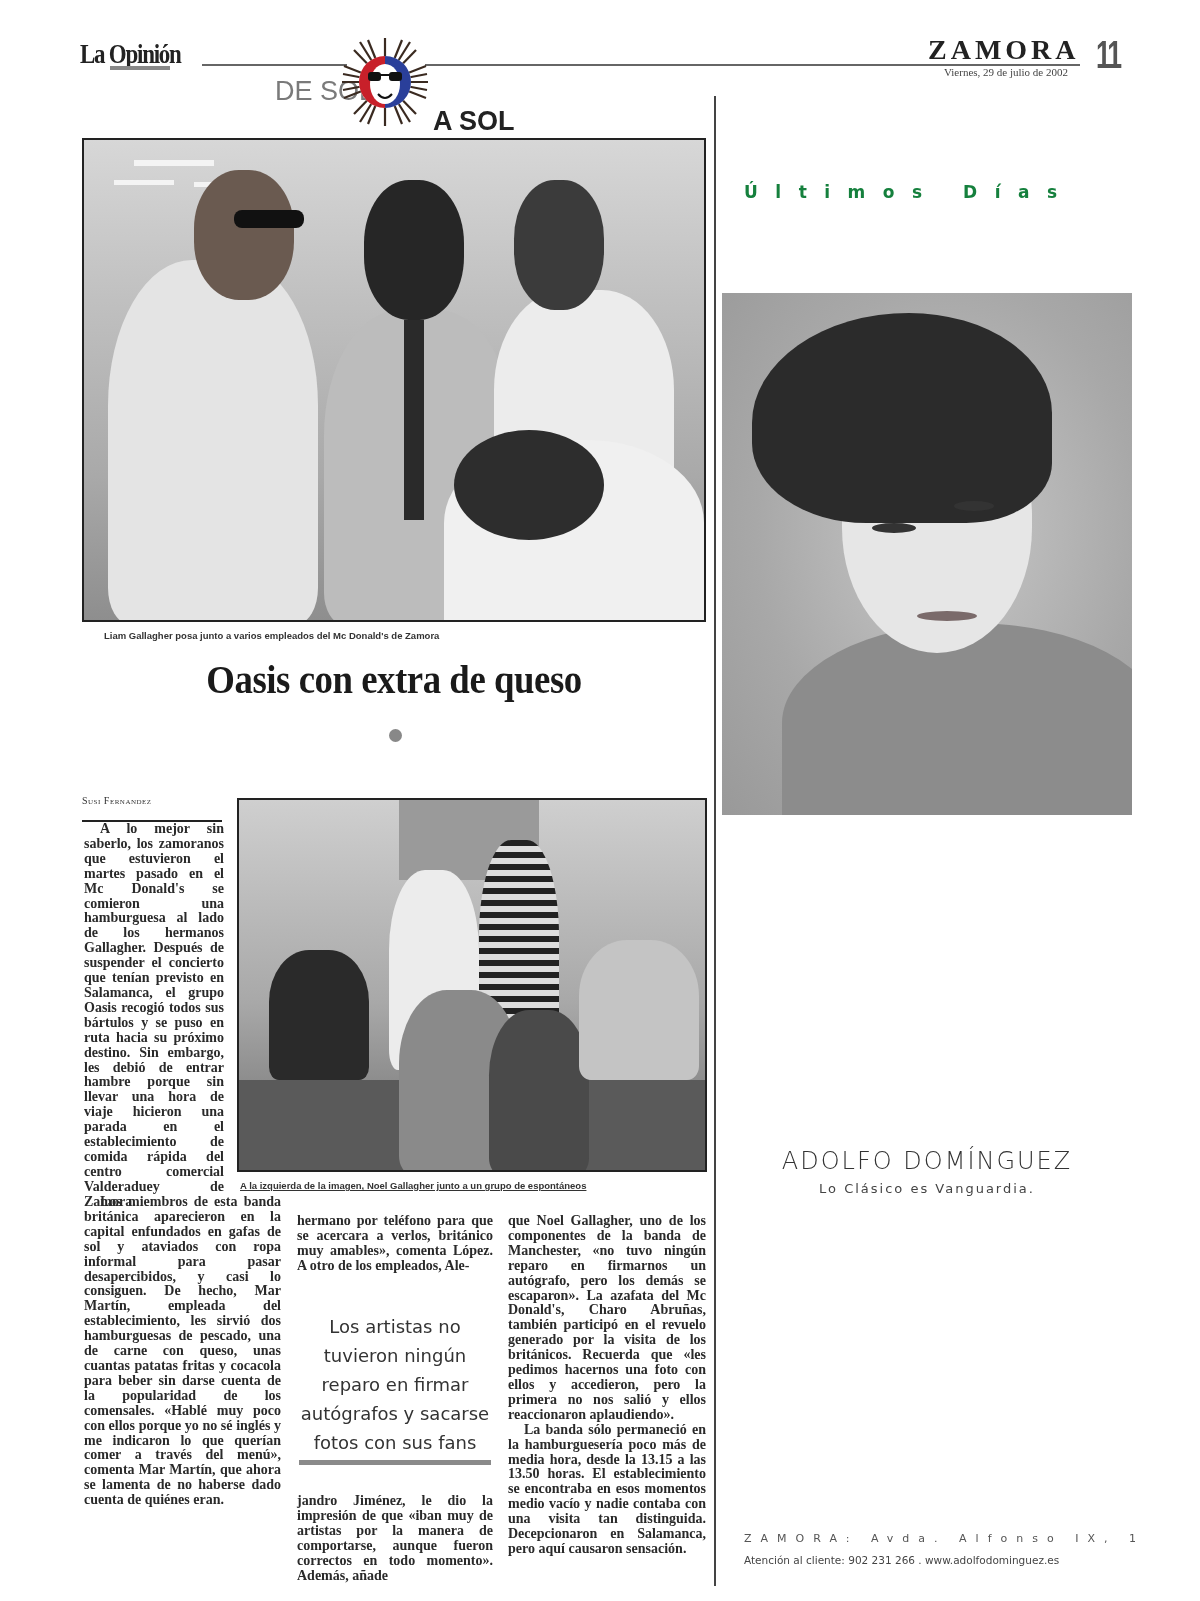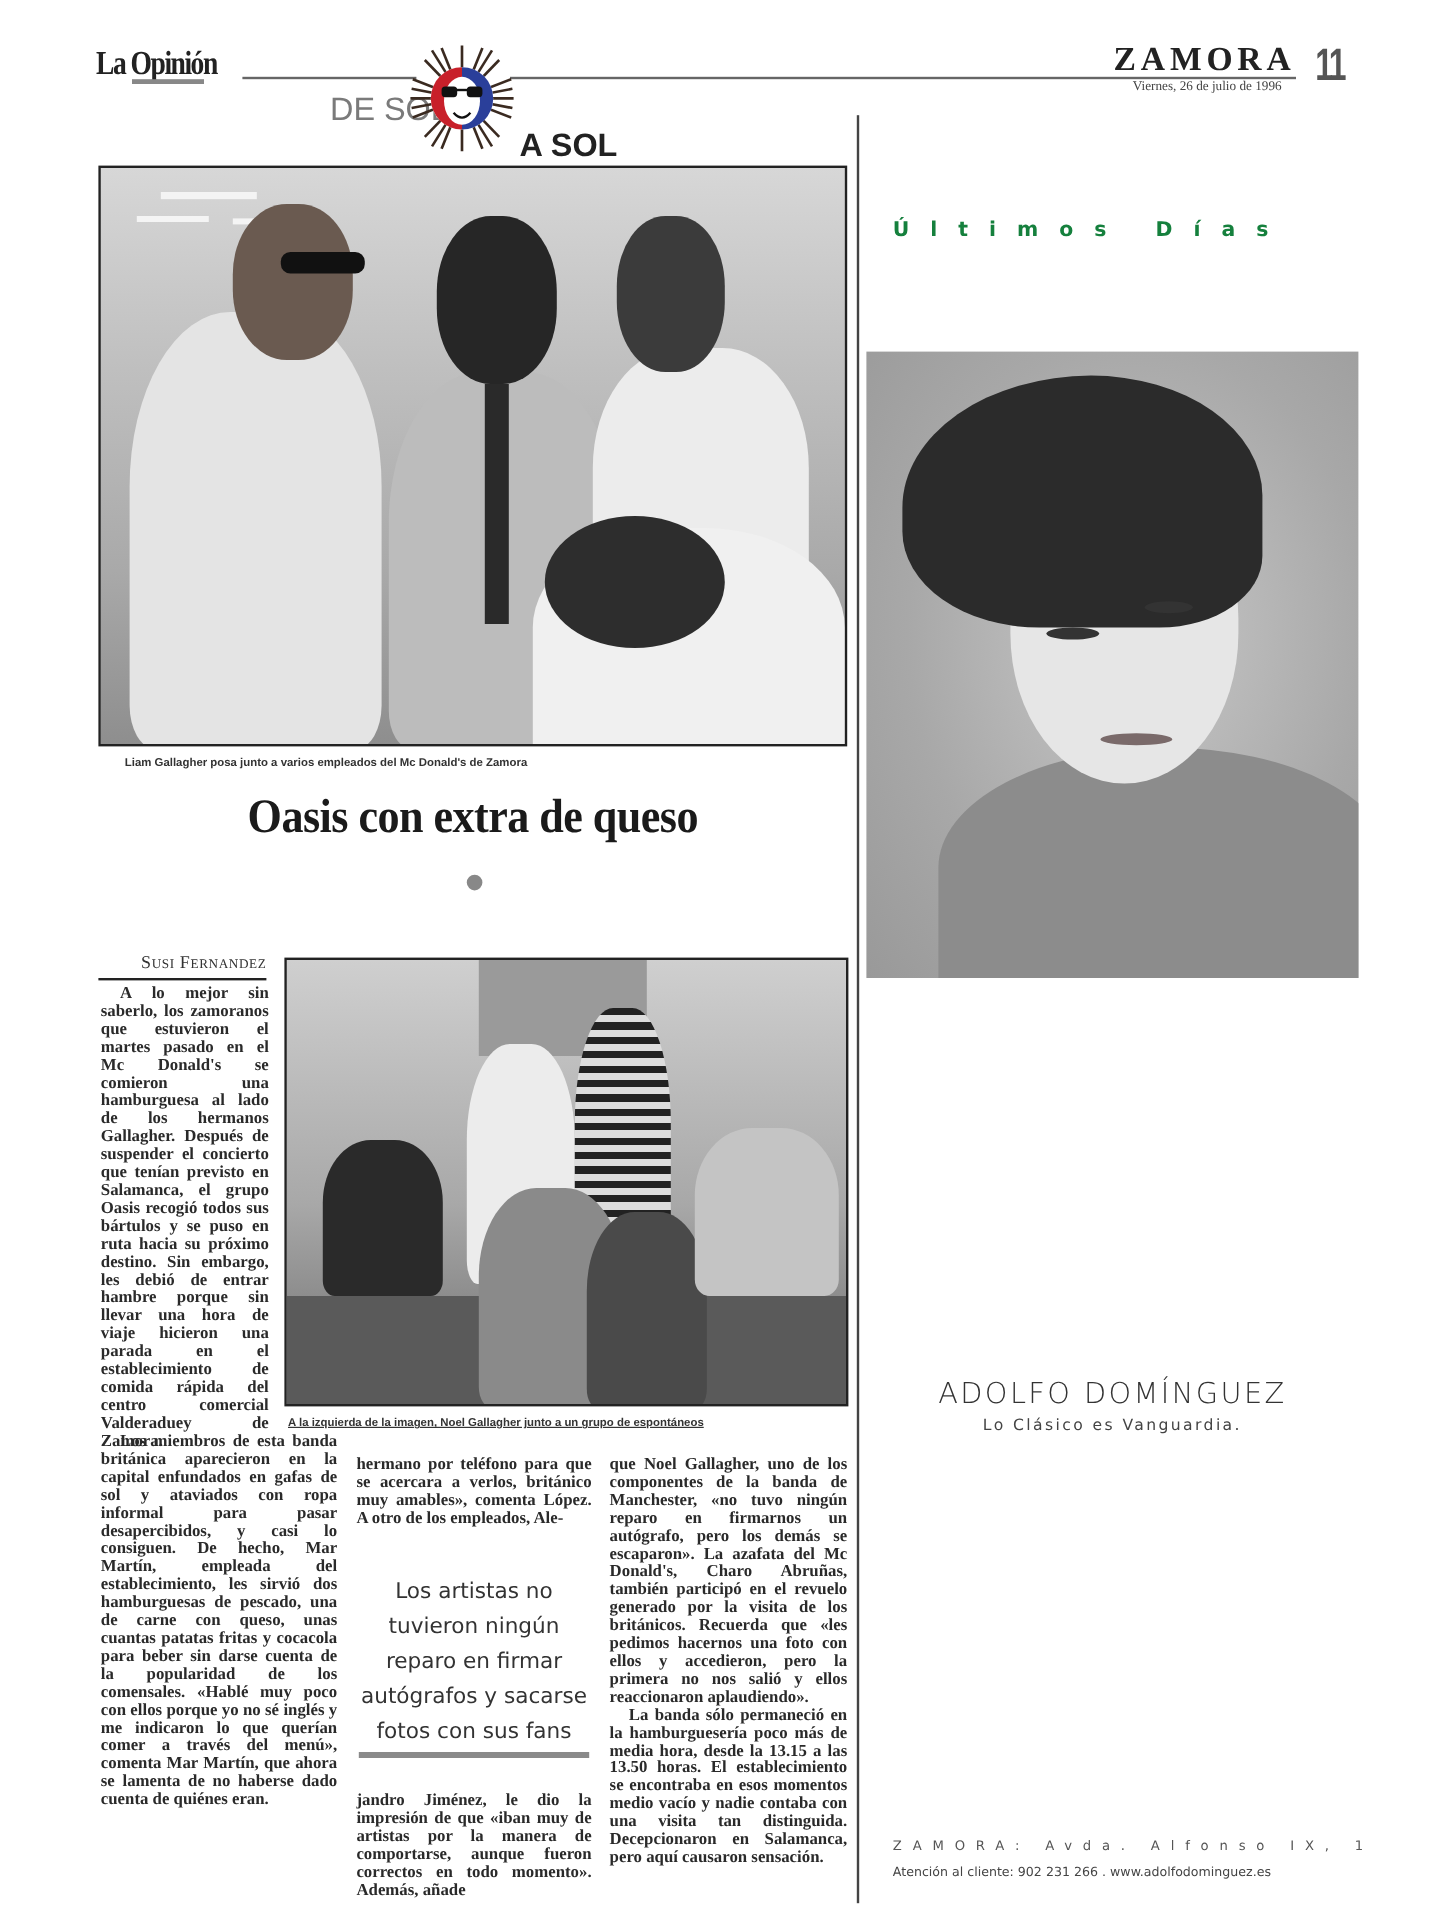--- a/index.html
+++ b/index.html
@@ -43,22 +43,22 @@
 
   
   .headline { position: absolute; left: 82px; top: 656px; width: 624px; text-align: center;
     font-family: "Liberation Serif", serif; font-weight: bold; font-size: 40px; color: #1a1a1a;
     letter-spacing: -0.5px; transform: scaleX(0.92); }
   .deck { position: absolute; left: 88px; top: 720px; width: 620px; font-size: 23px; line-height: 32px;
     color: #1a1a1a; text-align: center; }
   .bullet { display: inline-block; width: 13px; height: 13px; border-radius: 50%; background: #888;
     margin-right: 6px; vertical-align: middle; position: relative; top: -2px; }
 
-  .byline { position: absolute; left: 82px; top: 795px; width: 140px; text-align: right;
-    font-size: 15px; font-variant: small-caps; letter-spacing: 0.5px; color: #333; padding-bottom: 3px;
+  .byline { position: absolute; left: 82px; top: 795px; width: 140px; text-align: left;
+    font-size: 10px; font-variant: small-caps; letter-spacing: 0.5px; color: #333; padding-bottom: 14px;
     border-bottom: 2px solid #222; }
 
   
   .body { position: absolute; font-family: "Liberation Serif", serif; font-size: 14px; line-height: 14.9px;
     color: #2a2a2a; text-align: justify; hyphens: auto; font-weight: bold; }
   .body p { text-indent: 16px; }
   .col-narrow { left: 84px; top: 822px; width: 140px; }
   .col-1 { left: 84px; top: 1195px; width: 197px; }
   .col-2 { left: 297px; top: 1214px; width: 196px; }
   .col-2b { left: 297px; top: 1494px; width: 196px; }
@@ -110,21 +110,21 @@
   <ellipse cx="45" cy="48" rx="15" ry="20" fill="#ffffff"></ellipse>
   <rect x="28" y="36" width="13" height="9" rx="3" fill="#111"></rect>
   <rect x="49" y="36" width="13" height="9" rx="3" fill="#111"></rect>
   <rect x="40" y="38" width="10" height="2" fill="#111"></rect>
   <path d="M38 58 Q45 66 52 58" stroke="#111" stroke-width="2" fill="none"></path>
 </svg>
 <div class="section-b"><span class="dark">A SOL</span></div>
 
 <div class="section-name">ZAMORA</div>
 <div class="page-number">11</div>
-<div class="date-line">Viernes, 26 de julio de 1996</div>
+<div class="date-line">Viernes, 29 de julio de 2002</div>
 
 <div class="column-divider"></div>
 
 <div class="photo photo-main">
   <div style="position:absolute;left:50px;top:20px;width:80px;height:6px;background:#f4f4f4;"></div>
   <div style="position:absolute;left:30px;top:40px;width:60px;height:5px;background:#f4f4f4;"></div>
   <div style="position:absolute;left:110px;top:42px;width:50px;height:5px;background:#f4f4f4;"></div>
   <div class="fig" style="left:24px;top:120px;width:210px;height:364px;background:#e4e4e4;"></div>
   <div class="fig" style="left:110px;top:30px;width:100px;height:130px;background:#6a5a50;border-radius:45%;"></div>
   <div style="position:absolute;left:150px;top:70px;width:70px;height:18px;background:#111;border-radius:8px;"></div>

